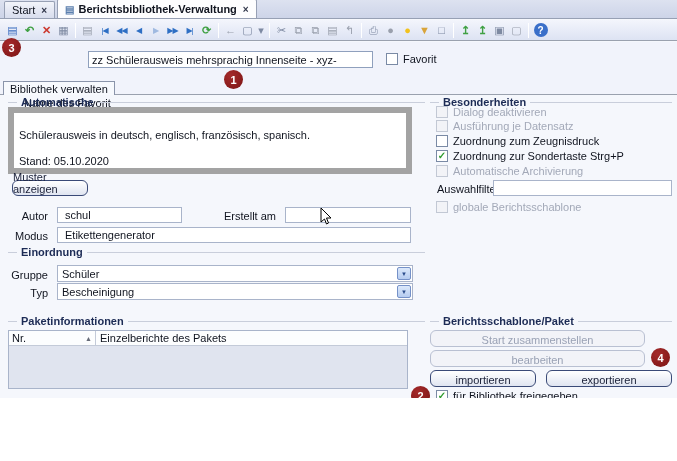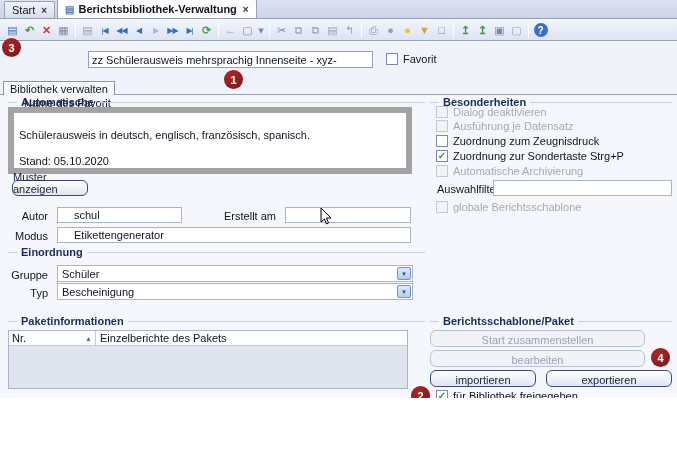--- a/index.html
+++ b/index.html
@@ -59,21 +59,21 @@
 
   
   .grp-head { position:absolute; display:flex; align-items:center; gap:4px;
               color:#1c2b55; font-weight:bold; }
   .grp-head::before { content:""; width:9px; border-top:1px solid #c9cedb; }
   .grp-head::after  { content:""; flex:1; border-top:1px solid #c9cedb; }
 
   
   .flabel { position:absolute; text-align:right; }
   .tinput { position:absolute; border:1px solid #a9b4ca; background:#fff;
-            font:11px "Liberation Sans",sans-serif; padding:1px 16px; color:#10141f; height:16px; }
+            font:11px "Liberation Sans",sans-serif; padding:1px 7px; color:#10141f; height:16px; }
   .bigbox { position:absolute; border:6px solid #a3a3a3; background:#fff; padding:16px 5px; line-height:13px; }
   .combo { position:absolute; border:1px solid #a9b4ca; background:#fff; height:17px;
            display:flex; align-items:center; padding-left:4px; }
   .combo .arrowbtn { position:absolute; right:1px; top:1px; bottom:1px; width:14px;
            background:linear-gradient(#dce9fb,#b6ccf0); border:1px solid #7591c8; border-radius:2px;
            display:flex; align-items:center; justify-content:center; color:#2b4d8c; font-size:6px; }
 
   
   .btn { position:absolute; display:flex; align-items:flex-end; justify-content:center;
          border:1px solid #3a4a77; border-radius:6px; background:linear-gradient(#ffffff,#e0e5f1);

